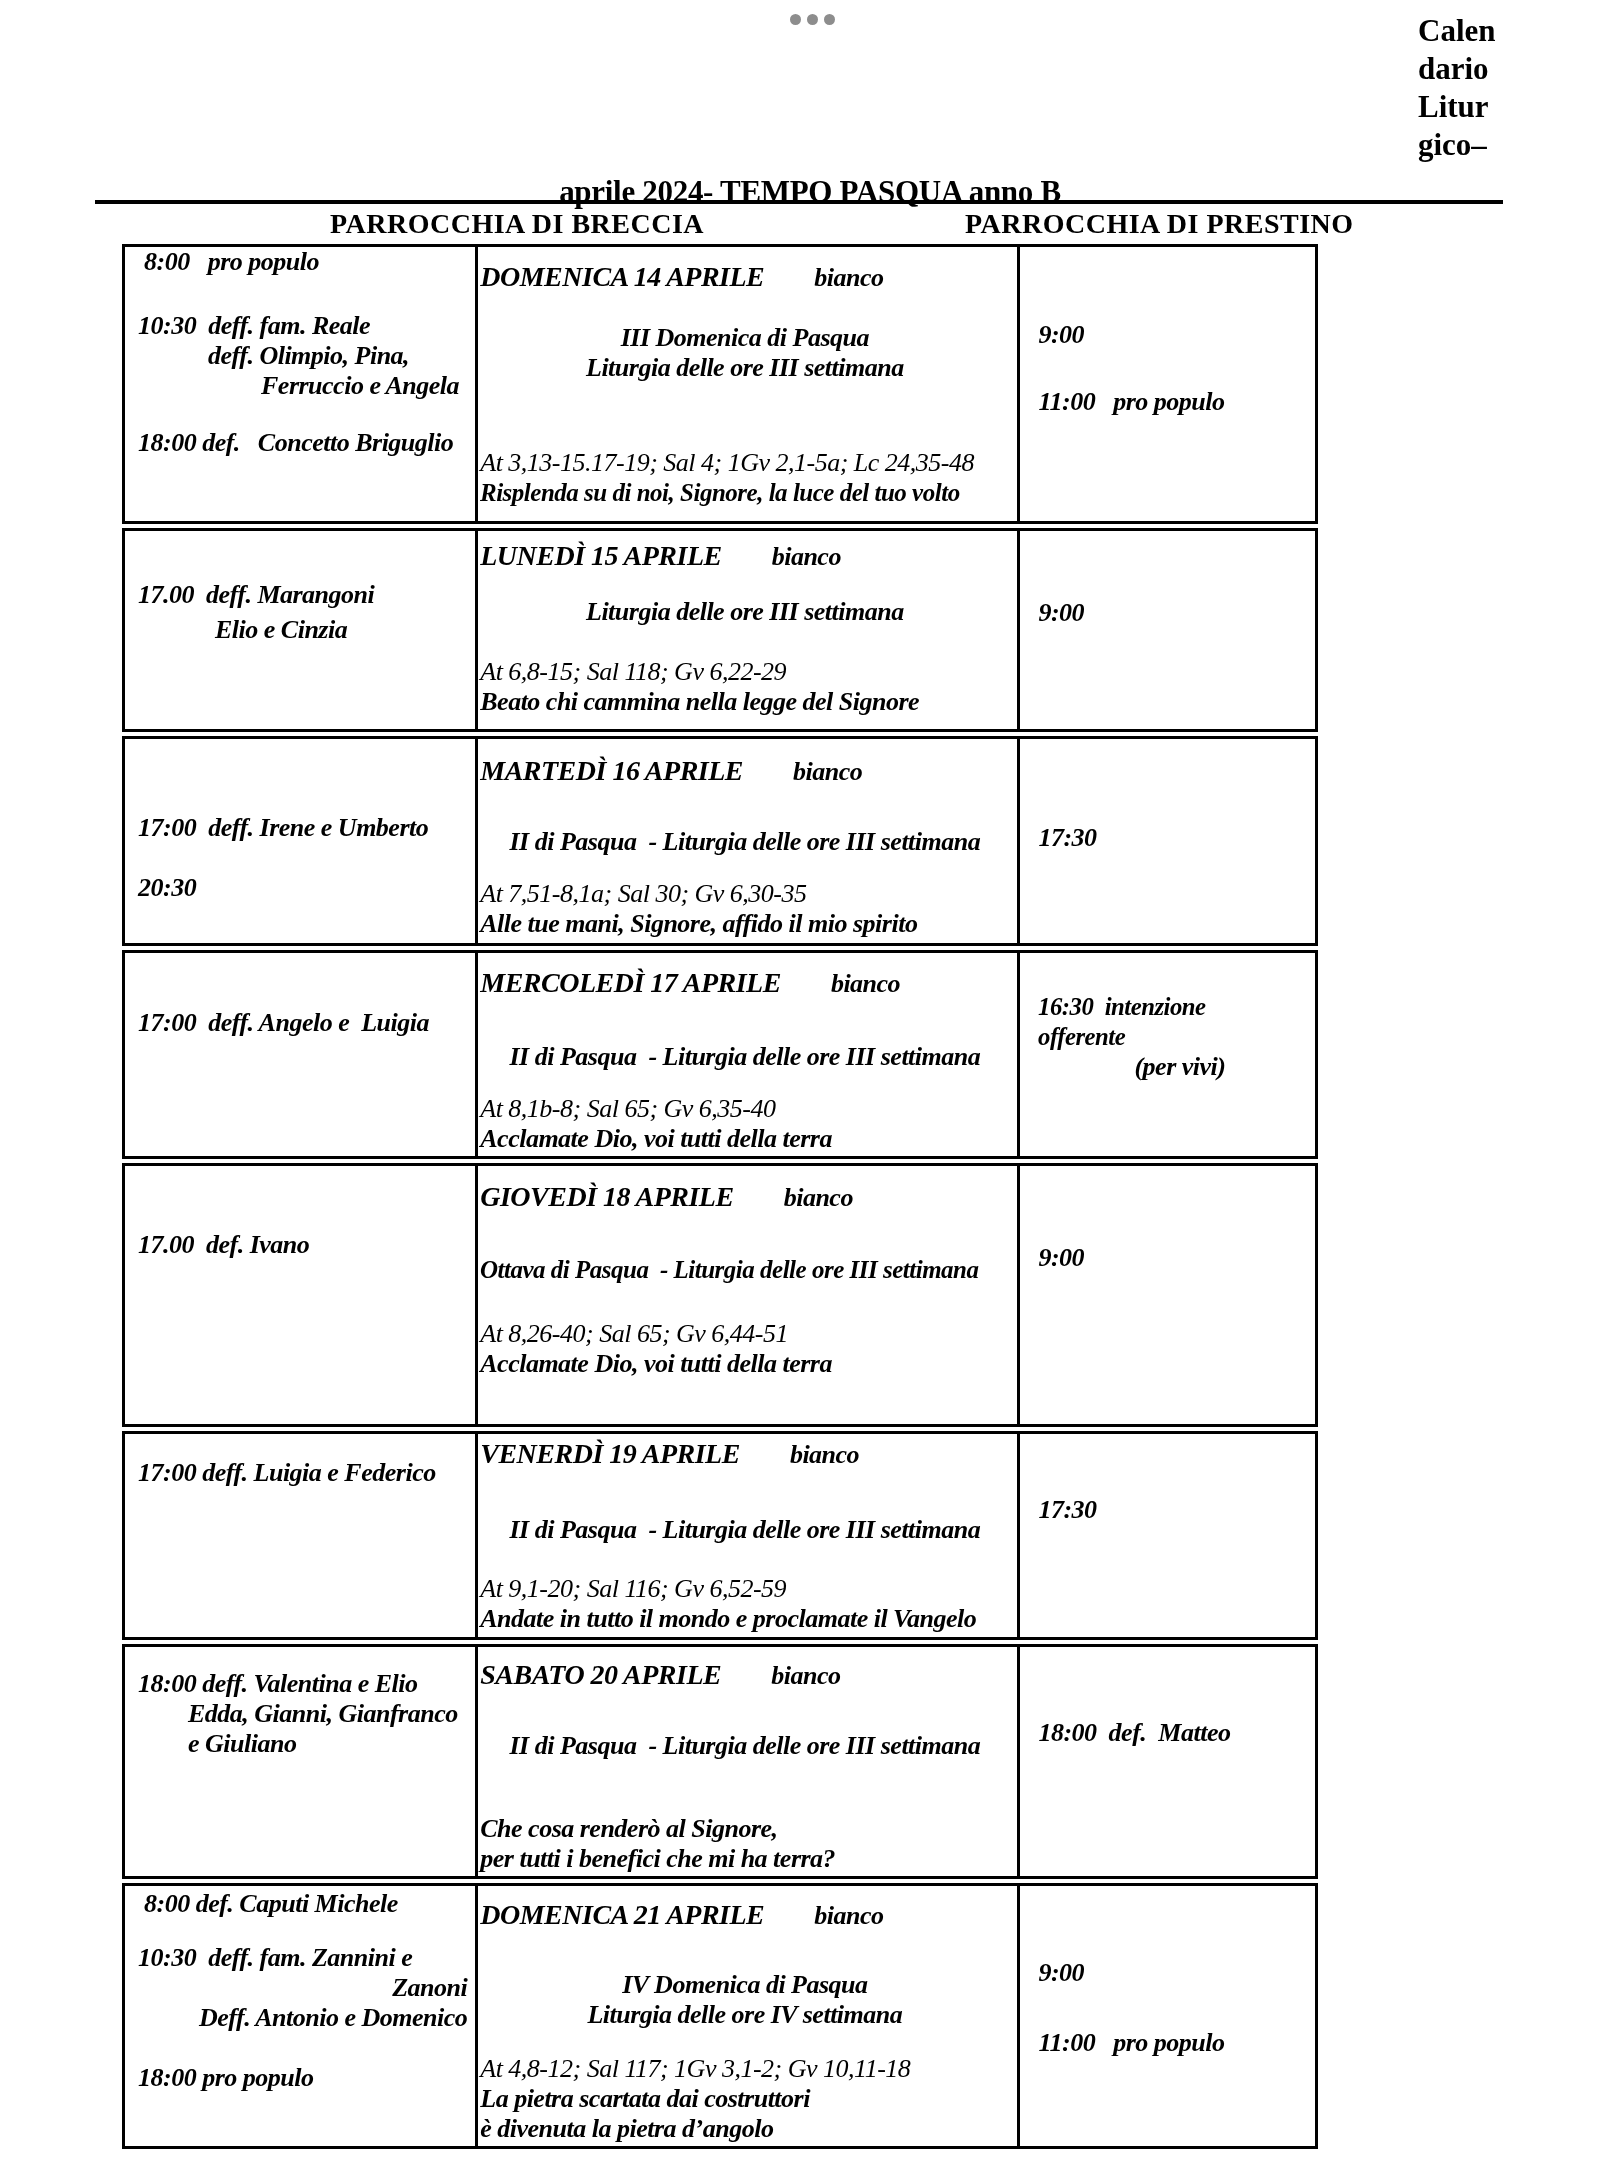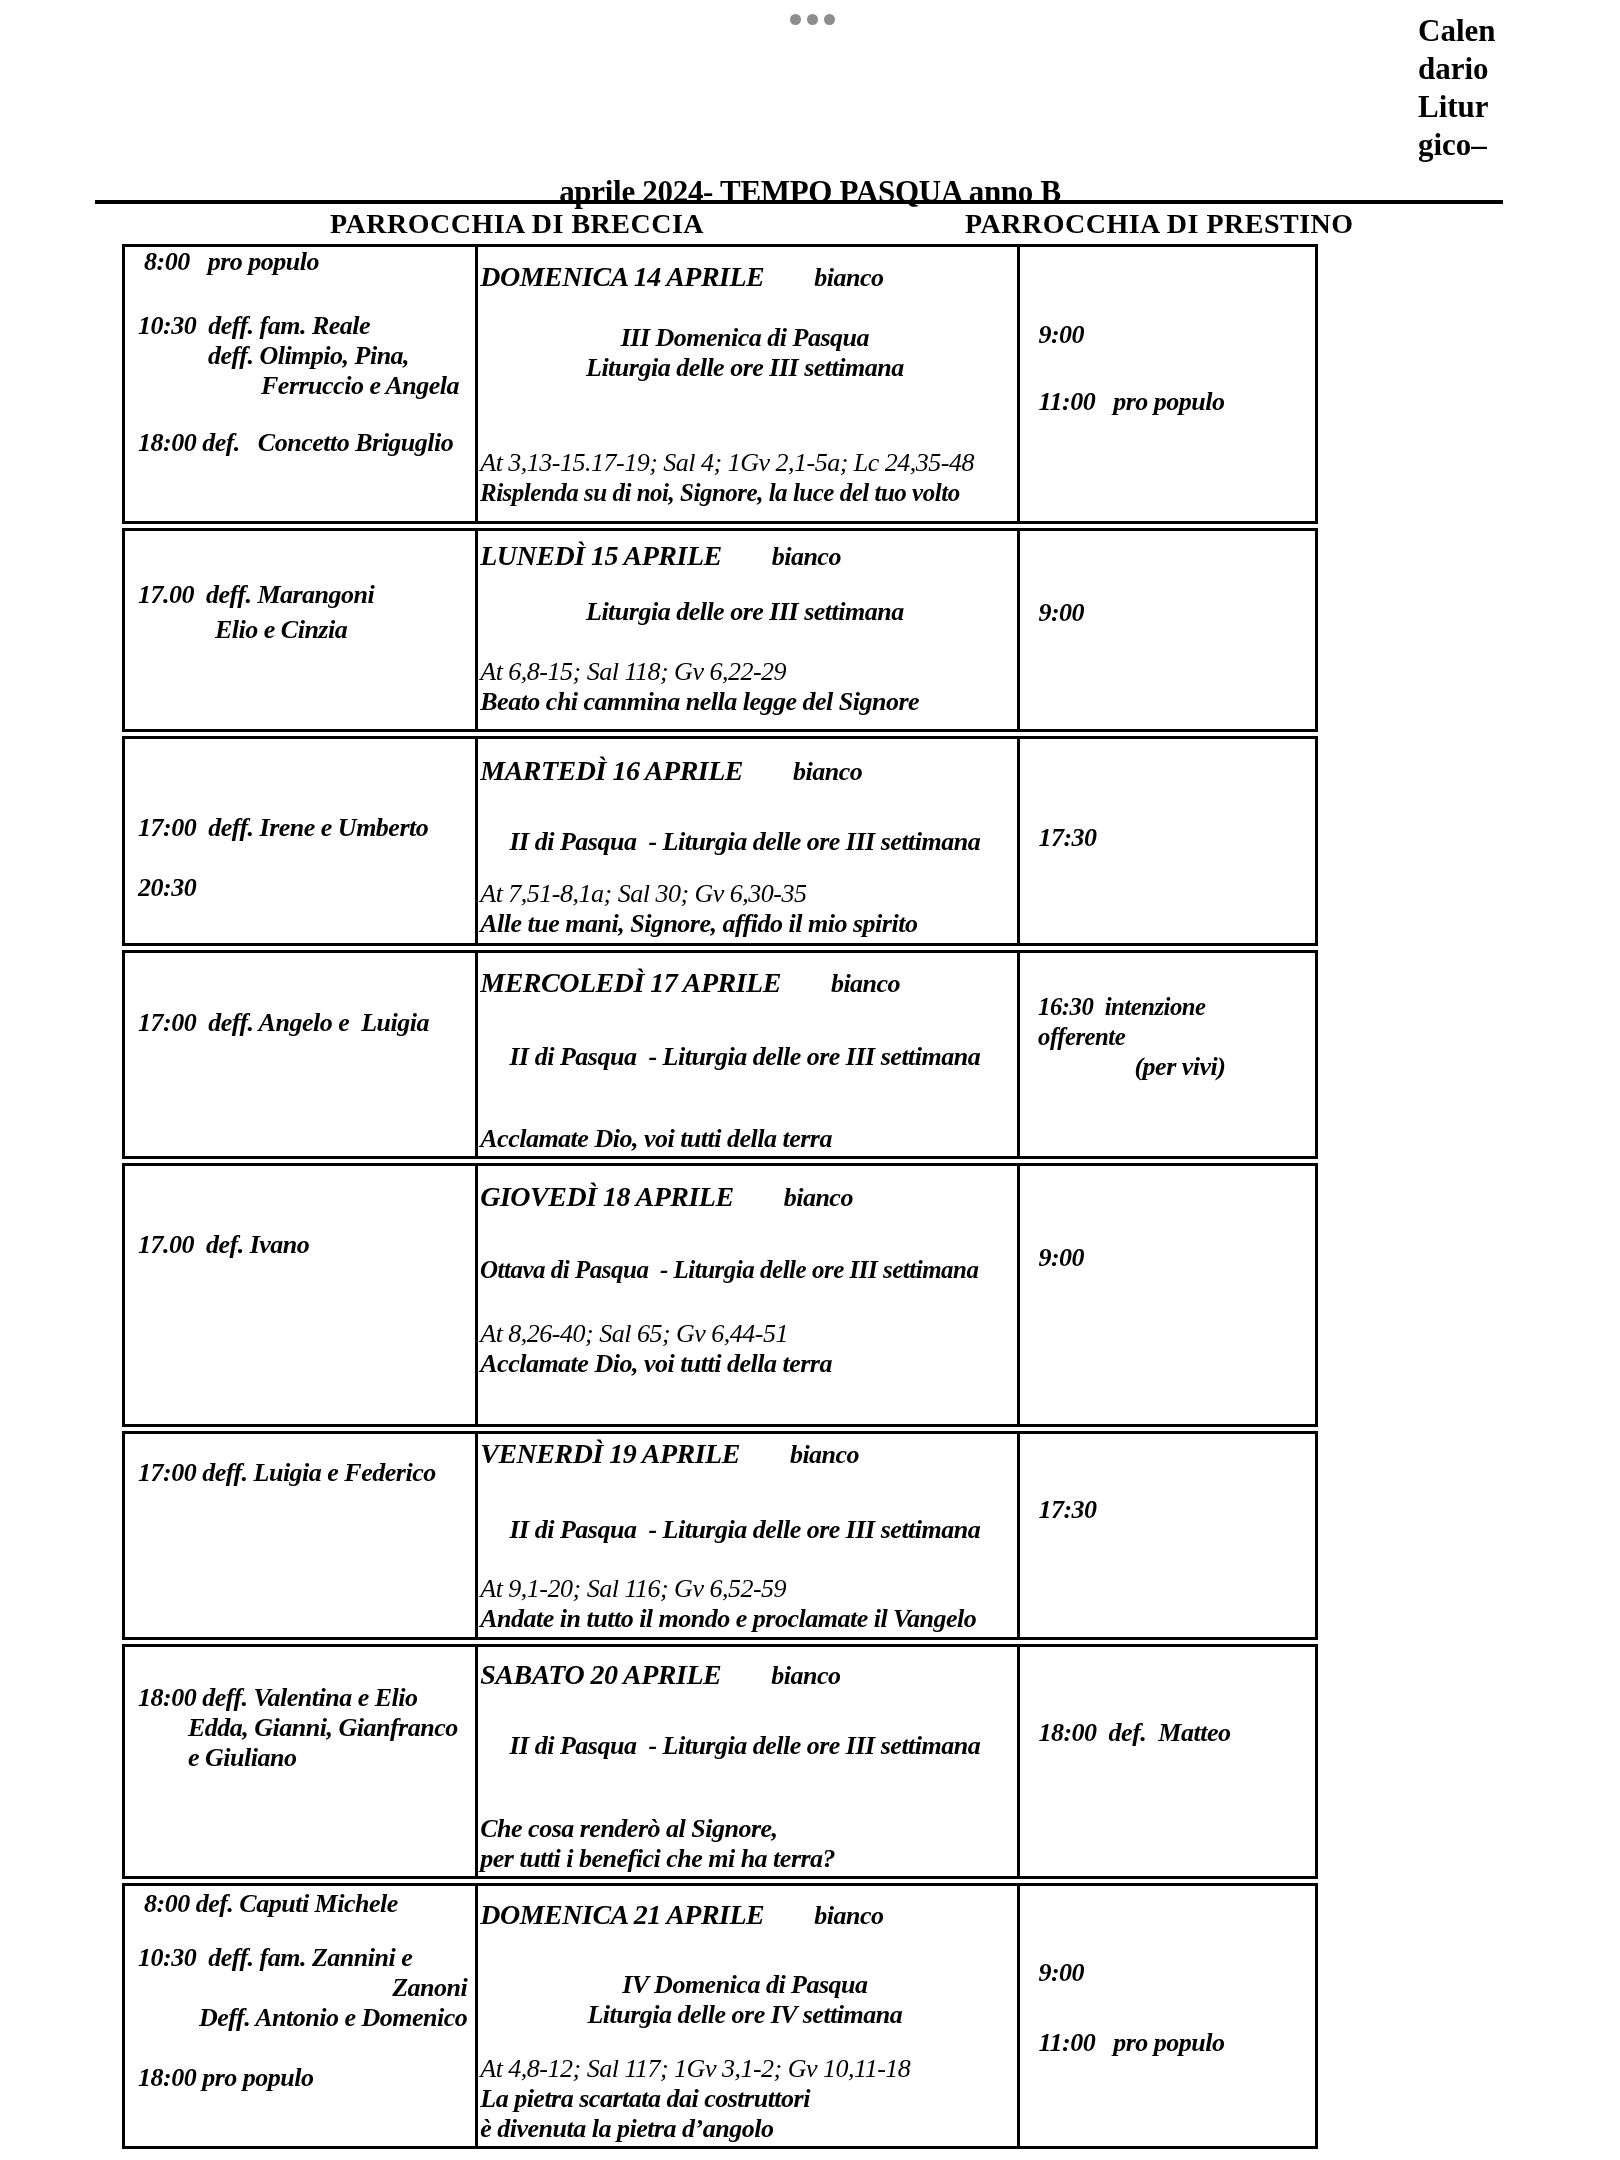--- a/index.html
+++ b/index.html
@@ -126,20 +126,21 @@
   </div>
 
   <div class="block" style="height:209px">
     <div class="col c1">
       <div class="ln" style="margin-top:55px">17:00  deff. Angelo e  Luigia</div>
     </div>
     <div class="col c2">
       <div class="day" style="margin-top:14px"><span>MERCOLEDÌ 17 APRILE</span><span class="bianco">bianco</span></div>
       <div class="ln lit" style="margin-top:42px">II di Pasqua  - Liturgia delle ore III settimana</div>
       <div class="readings" style="margin-bottom:2px">
+        <div class="ln reading">At 8,1b-8; Sal 65; Gv 6,35-40</div>
         <div class="ln">Acclamate Dio, voi tutti della terra</div>
       </div>
     </div>
     <div class="col c3">
       <div class="ln sq95" style="margin-top:39px">16:30  intenzione offerente</div>
       <div class="ln pl96">(per vivi)</div>
     </div>
   </div>
 
   <div class="block" style="height:264px">
@@ -171,21 +172,21 @@
         <div class="ln">Andate in tutto il mondo e proclamate il Vangelo</div>
       </div>
     </div>
     <div class="col c3">
       <div class="ln" style="margin-top:61px">17:30</div>
     </div>
   </div>
 
   <div class="block" style="height:235px">
     <div class="col c1">
-      <div class="ln" style="margin-top:36px">18:00 deff. Valentina e Elio</div>
+      <div class="ln" style="margin-top:22px">18:00 deff. Valentina e Elio</div>
       <div class="ln ind50">Edda, Gianni, Gianfranco</div>
       <div class="ln ind50">e Giuliano</div>
     </div>
     <div class="col c2">
       <div class="day" style="margin-top:12px"><span>SABATO 20 APRILE</span><span class="bianco">bianco</span></div>
       <div class="ln lit" style="margin-top:39px">II di Pasqua  - Liturgia delle ore III settimana</div>
       <div class="readings" style="margin-bottom:2px">
         <div class="ln">Che cosa renderò al Signore,</div>
         <div class="ln">per tutti i benefici che mi ha terra?</div>
       </div>

